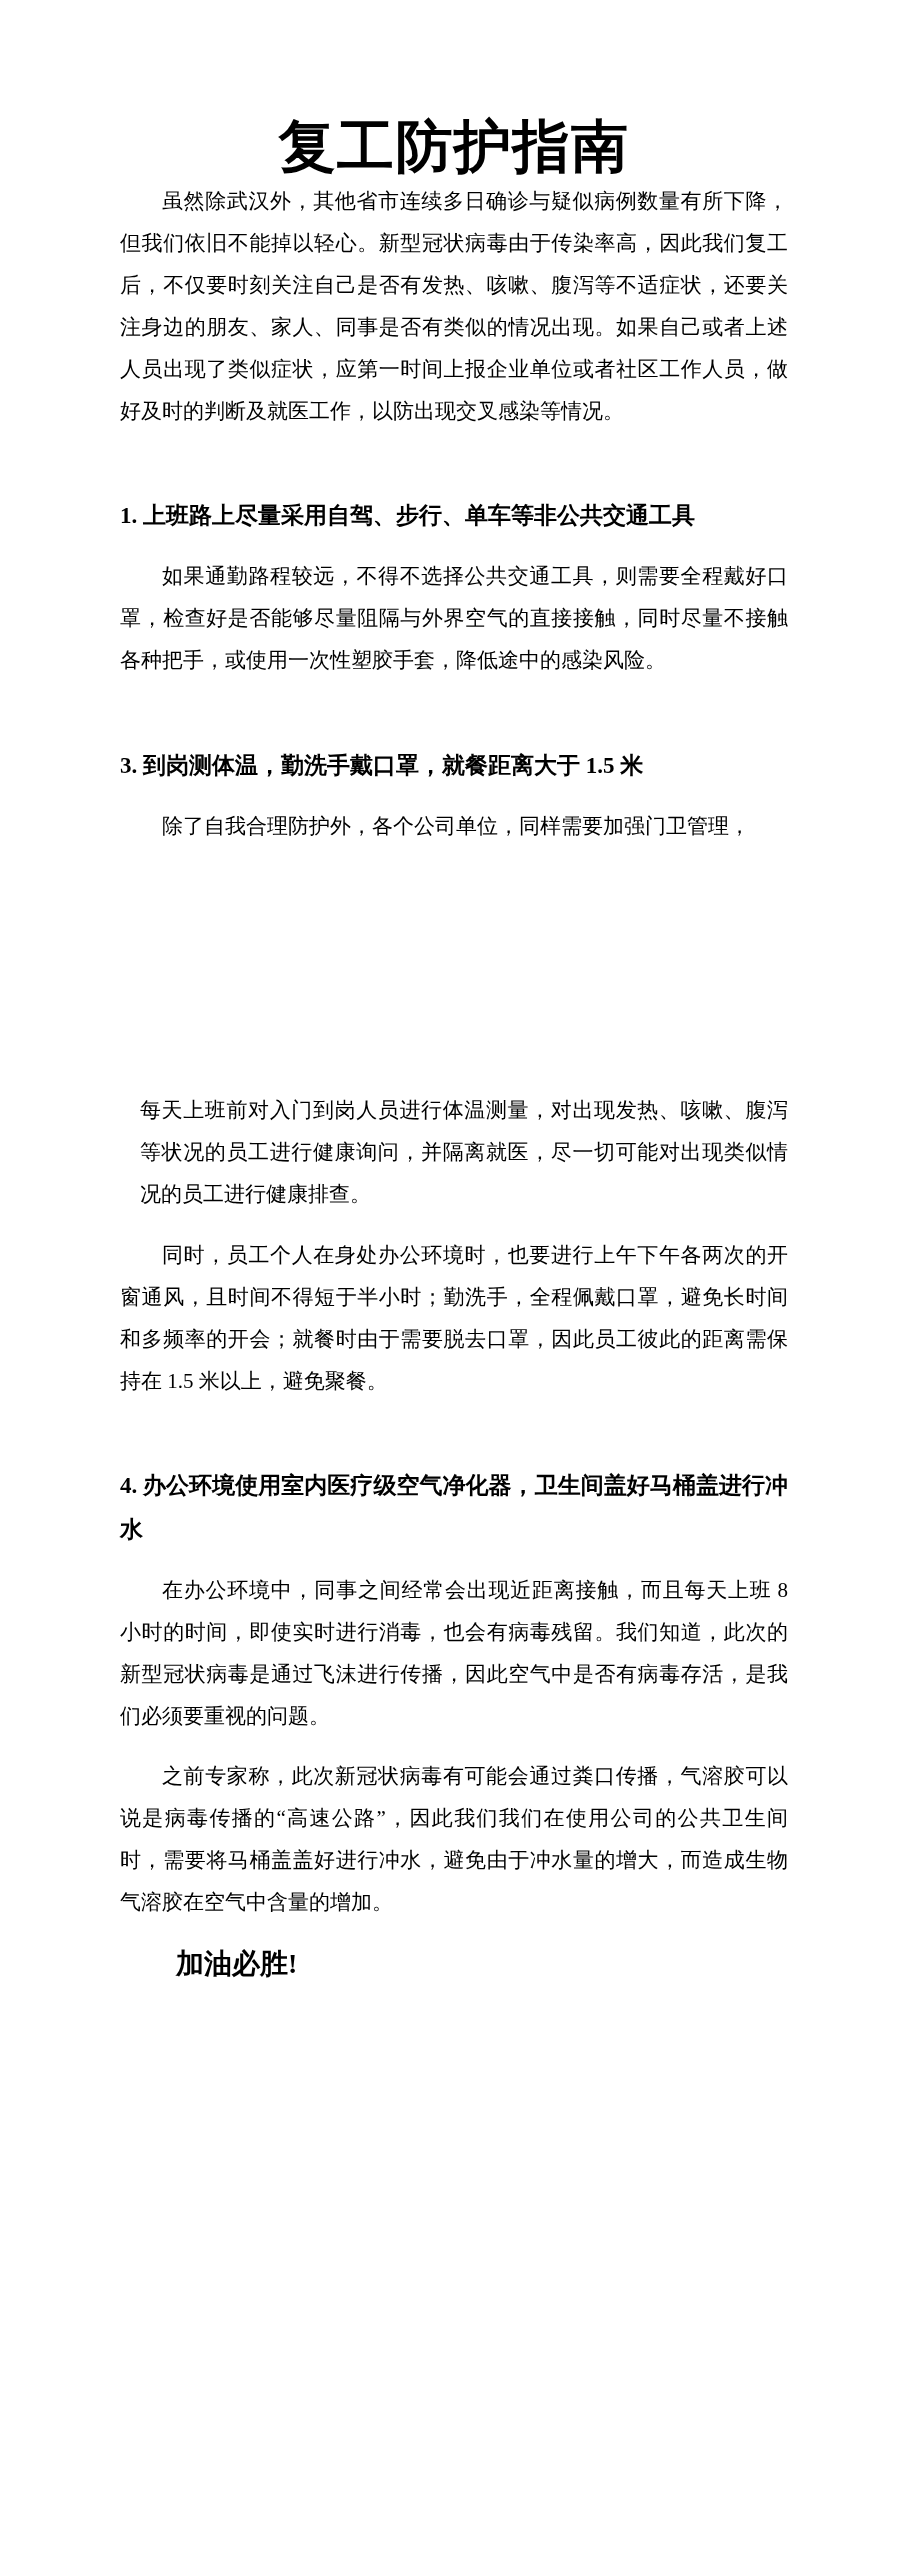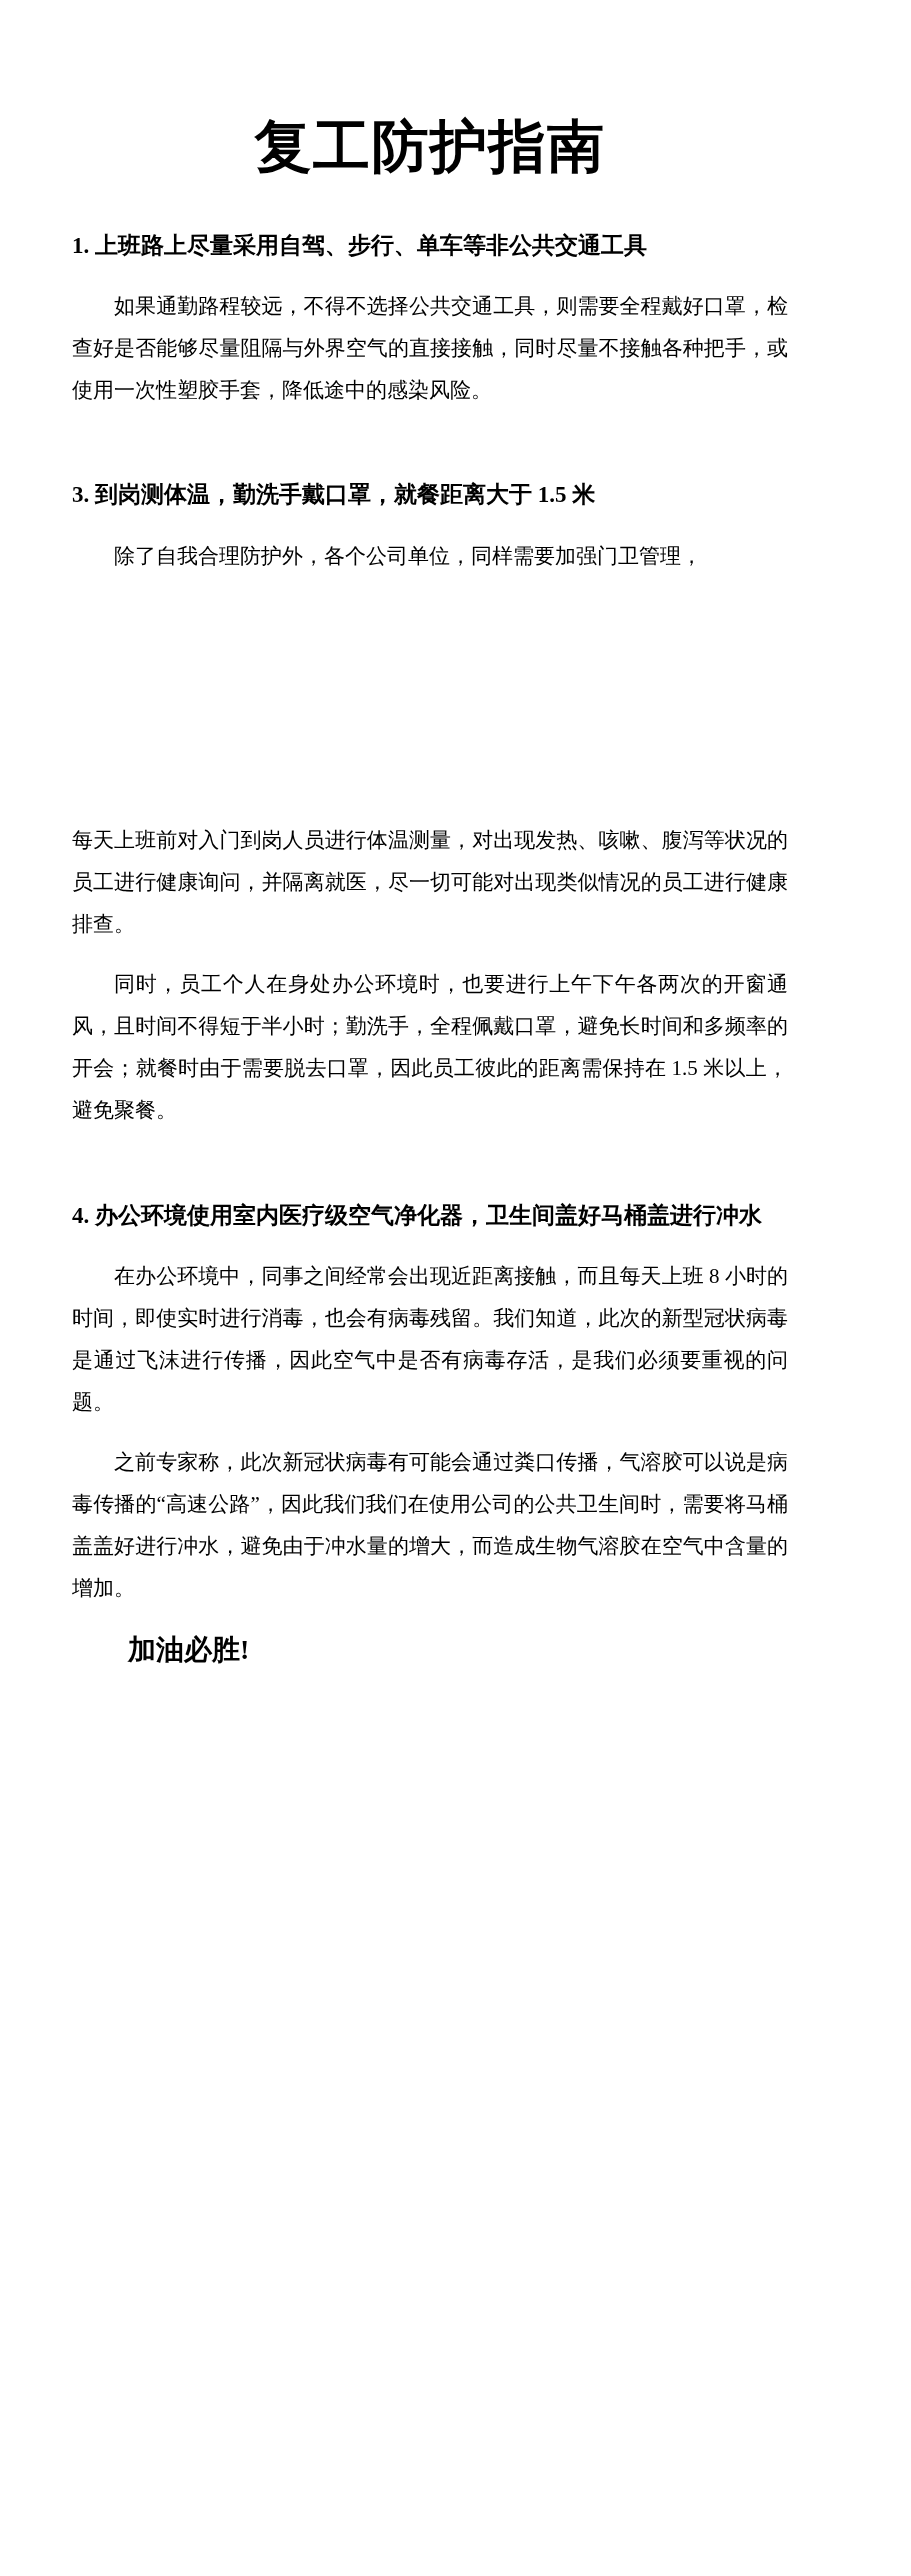--- a/index.html
+++ b/index.html
@@ -12,21 +12,21 @@
       width: 911px;
       height: 2576px;
       background: #ffffff;
       overflow: hidden;
       color: #000000;
       font-family: "Liberation Serif", "DejaVu Serif", serif;
       box-sizing: border-box;
     }
     .content {
       box-sizing: border-box;
-      padding: 114px 123px 0 72px; 
+      padding: 114px 123px 0 120px; 
       width: 100%;
     }
     .doc-title {
       font-size: 57px;
       font-weight: bold;
       text-align: center;
       line-height: 1.15;
       margin: 0;
       letter-spacing: 1.5px;
     }
@@ -41,20 +41,21 @@
     .para {
       font-size: 21px;
       line-height: 42px;
       text-align: justify;
       text-indent: 2em;
       margin: 0 0 18.4px 0;
       word-break: break-all;
     }
     .para.no-indent {
       text-indent: 0;
+      margin-left: 20px;
     }
     .image-gap {
       height: 224px; 
     }
     .closing-line {
       font-size: 28px;
       font-weight: bold;
       text-indent: 2em;
       line-height: 44px;
       margin: 14.7px 0 0 0;
@@ -62,20 +63,21 @@
   </style>
 </head>
 <body>
 
 <div class="page">
   <div class="content">
 
     <h1 class="doc-title">复工防护指南</h1>
 
     <div>
+      <p class="para">虽然除武汉外，其他省市连续多日确诊与疑似病例数量有所下降，但我们依旧不能掉以轻心。新型冠状病毒由于传染率高，因此我们复工后，不仅要时刻关注自己是否有发热、咳嗽、腹泻等不适症状，还要关注身边的朋友、家人、同事是否有类似的情况出现。如果自己或者上述人员出现了类似症状，应第一时间上报企业单位或者社区工作人员，做好及时的判断及就医工作，以防出现交叉感染等情况。</p>
     </div>
 
     <div>
       <h2 class="section-heading">1. 上班路上尽量采用自驾、步行、单车等非公共交通工具</h2>
       <p class="para">如果通勤路程较远，不得不选择公共交通工具，则需要全程戴好口罩，检查好是否能够尽量阻隔与外界空气的直接接触，同时尽量不接触各种把手，或使用一次性塑胶手套，降低途中的感染风险。</p>
     </div>
 
     <div>
       <h2 class="section-heading">3. 到岗测体温，勤洗手戴口罩，就餐距离大于 1.5 米</h2>
       <p class="para">除了自我合理防护外，各个公司单位，同样需要加强门卫管理，</p>

